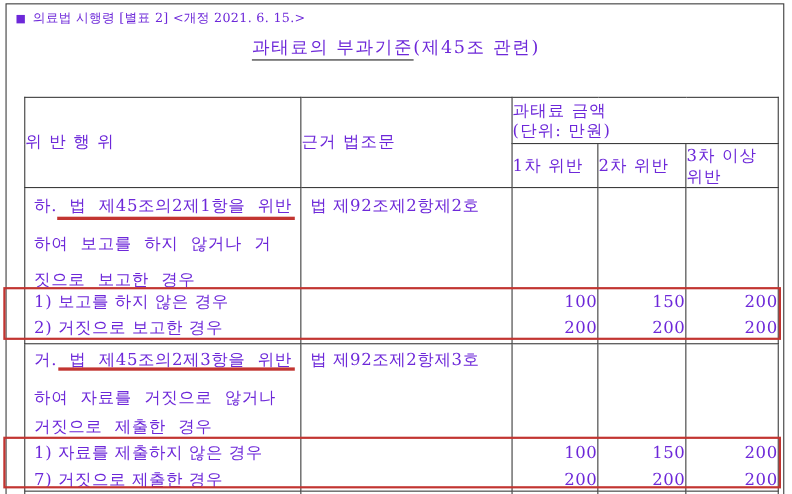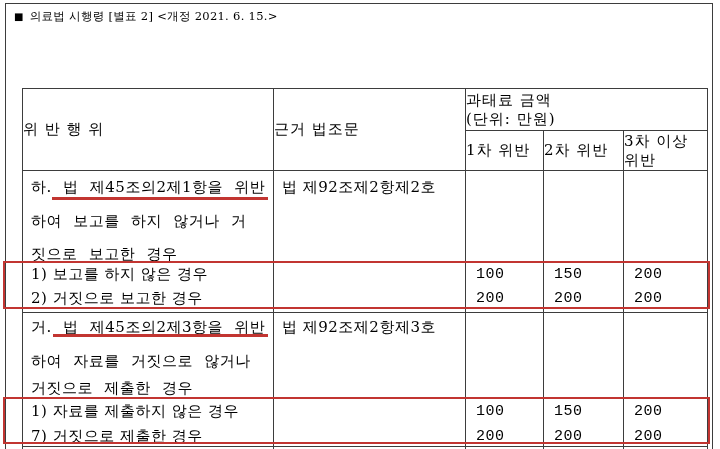--- a/index.html
+++ b/index.html
@@ -1,39 +1,39 @@
 <!DOCTYPE html>
 <html><head>
 <meta charset="utf-8">
 <style>
   * { margin:0; padding:0; box-sizing:border-box; }
   html,body { background:#fff; }
   #page {
     position:relative; width:720px; height:449px; overflow:hidden;
-    background:#fff; color:#000000;
+    background:#fff; color:#6d28d9;
     font-family:"DejaVu Serif","Liberation Serif",serif;
   }
   
   #frame {
     position:absolute; left:5px; top:3px; width:708px; height:470px;
     border:1.5px solid #3d3d3d;
   }
   .note { position:absolute; left:14px; top:9px; font-size:11.5px; letter-spacing:0.3px; white-space:nowrap; }
   .note .sq { font-size:10px; margin-right:6px; font-family:"DejaVu Sans",sans-serif; }
   .title-wrap { position:absolute; left:0; top:33px; width:720px; text-align:center; font-size:16px; letter-spacing:1.5px; white-space:nowrap; }
   .title-main { border-bottom:1.6px solid #222; padding-bottom:2px; }
   .sec-label { position:absolute; left:15px; top:65px; font-size:14.5px; letter-spacing:1px; }
 
   table { position:absolute; left:22px; top:88px; width:685px; border-collapse:collapse; table-layout:fixed; }
   td { border:1.2px solid #3d3d3d; padding:0; vertical-align:middle; font-size:15px; }
   .hdr { text-align:left; letter-spacing:1px; line-height:19px; }
   .section-cell { position:relative; vertical-align:top; }
   .line { position:absolute; left:8px; white-space:nowrap; font-size:15px; letter-spacing:0.5px; line-height:19px; }
   .para { word-spacing:6px; }
-  .amt { left:10px; right:0; text-align:left; letter-spacing:0.5px;font-family:Liberation Mono, monospace; }
+  .amt { left:0; right:0; text-align:right; letter-spacing:0.5px; }
   .s1 .l1{top:7px}  .s1 .l2{top:41px}  .s1 .l3{top:74px}  .s1 .it0{top:94px}  .s1 .it1{top:118px}
   .s2 .l1{top:5px}  .s2 .l2{top:39px}  .s2 .l3{top:66px}  .s2 .it0{top:89px}  .s2 .it1{top:114px}
 
   
   .red-box { position:absolute; border:2px solid #c23531; z-index:5; }
   #red-box-1 { left:3px; top:261px; width:707px; height:48px; }
   #red-box-2 { left:3px; top:397px; width:707px; height:47px; }
   .red-underline { position:absolute; height:3px; background:#c23531; z-index:5; }
   #red-ul-1 { left:52px; top:197px; width:216px; }
   #red-ul-2 { left:53px; top:334px; width:215px; }
@@ -41,20 +41,23 @@
 </head>
 <body>
 
 <div id="page">
   <div id="frame"></div>
 
   <div class="note">
     <span class="sq">■</span><span>의료법 시행령 [별표 2] &lt;개정 2021. 6. 15.&gt;</span>
   </div>
 
+  <div class="title-wrap">
+    <span class="title-main">과태료의 부과기준</span><span>(제45조 관련)</span>
+  </div>
 
 
   <table>
     <colgroup>
       <col style="width:251px">
         <col style="width:192px">
         <col style="width:78px">
         <col style="width:80px">
         <col style="width:84px">
     </colgroup>

